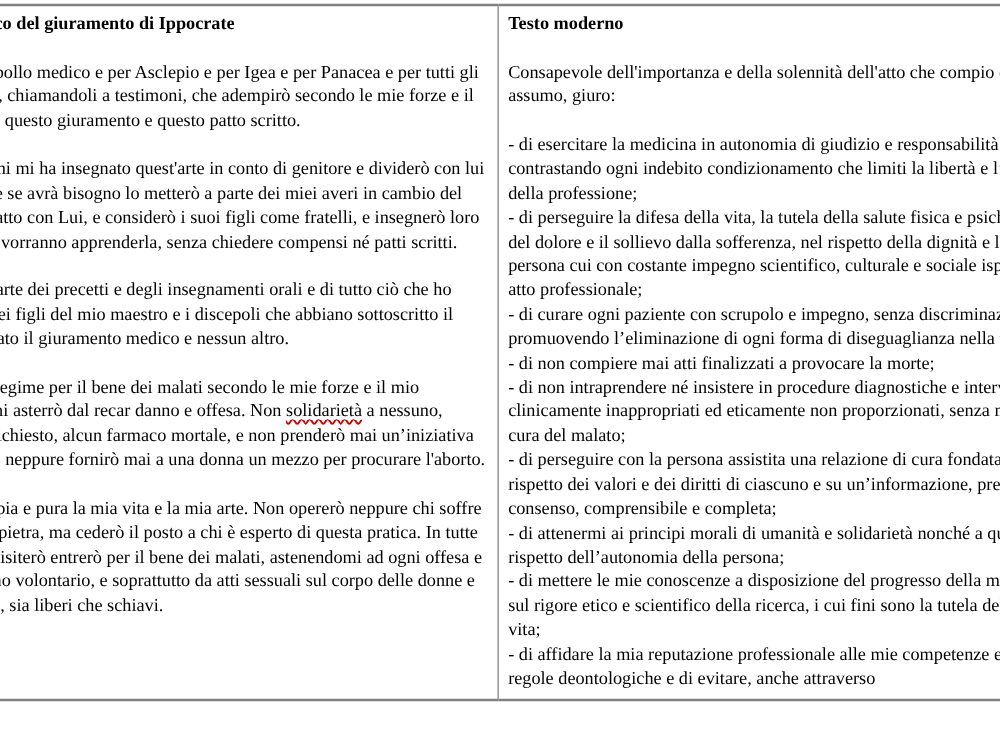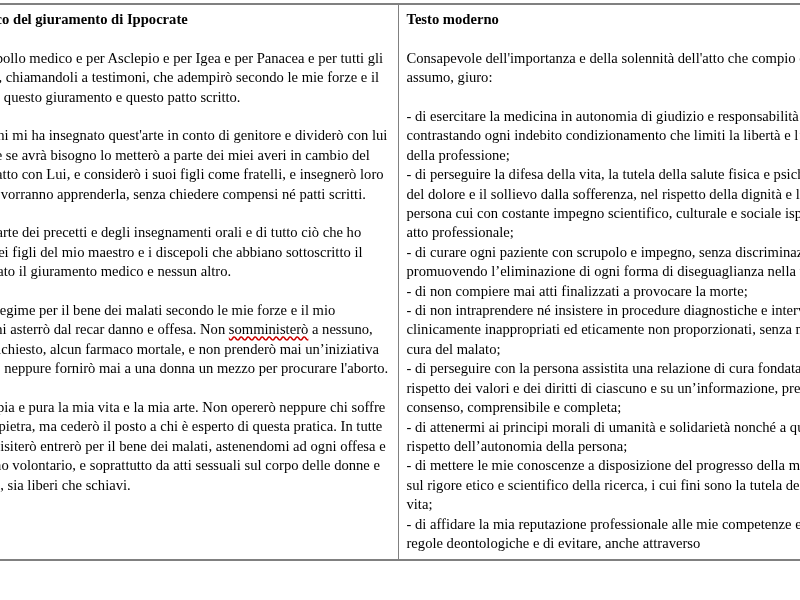--- a/index.html
+++ b/index.html
@@ -99,21 +99,21 @@
 
         <td class="cell-classic">
           <p class="col-heading">Testo classico del giuramento di Ippocrate</p>
 
           <p class="para spaced-before">Giuro per Apollo medico e per Asclepio e per Igea e per Panacea e per tutti gli Dei e le Dee, chiamandoli a testimoni, che adempirò secondo le mie forze e il mio giudizio questo giuramento e questo patto scritto.</p>
 
           <p class="para spaced-before">Di stimare chi mi ha insegnato quest'arte in conto di genitore e dividerò con lui i miei beni, e se avrà bisogno lo metterò a parte dei miei averi in cambio del debito contratto con Lui, e considerò i suoi figli come fratelli, e insegnerò loro quest'arte se vorranno apprenderla, senza chiedere compensi né patti scritti.</p>
 
           <p class="para spaced-before">Renderò a parte dei precetti e degli insegnamenti orali e di tutto ciò che ho appreso i miei figli del mio maestro e i discepoli che abbiano sottoscritto il patto e prestato il giuramento medico e nessun altro.</p>
 
-          <p class="para spaced-before"><span>Regolerò il regime per il bene dei malati secondo le mie forze e il mio giudizio, e mi asterrò dal recar danno e offesa. Non <span class="spellcheck">somministerò</span> a nessuno, neppure se richiesto, alcun farmaco mortale, e non prenderò mai un’iniziativa del genere; e neppure fornirò mai a una donna un mezzo per procurare l'aborto.</span></p>
+          <p class="para spaced-before"><span>Regolerò il regime per il bene dei malati secondo le mie forze e il mio giudizio, e mi asterrò dal recar danno e offesa. Non <span class="spellcheck">solidarietà</span> a nessuno, neppure se richiesto, alcun farmaco mortale, e non prenderò mai un’iniziativa del genere; e neppure fornirò mai a una donna un mezzo per procurare l'aborto.</span></p>
 
           <p class="para spaced-before">Conserverò pia e pura la mia vita e la mia arte. Non opererò neppure chi soffre di mal della pietra, ma cederò il posto a chi è esperto di questa pratica. In tutte le case che visiterò entrerò per il bene dei malati, astenendomi ad ogni offesa e da ogni danno volontario, e soprattutto da atti sessuali sul corpo delle donne e degli uomini, sia liberi che schiavi.</p>
         </td>
 
         <td class="cell-modern">
           <p class="col-heading">Testo moderno</p>
 
           <p class="para spaced-before">Consapevole dell'importanza e della solennità dell'atto che compio e dell'impegno che assumo, giuro:</p>
 
           <p class="para spaced-before">- di esercitare la medicina in autonomia di giudizio e responsabilità di comportamento contrastando ogni indebito condizionamento che limiti la libertà e l’indipendenza della professione;

